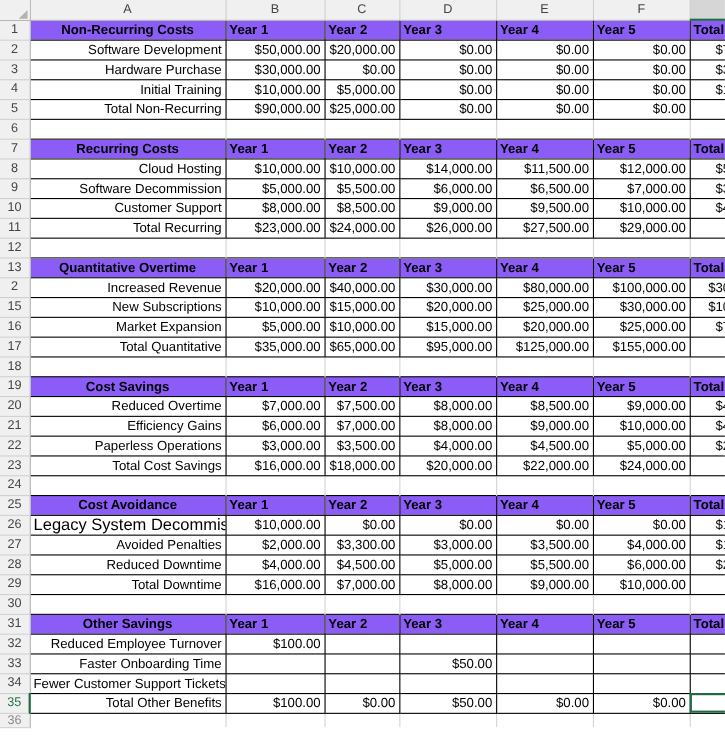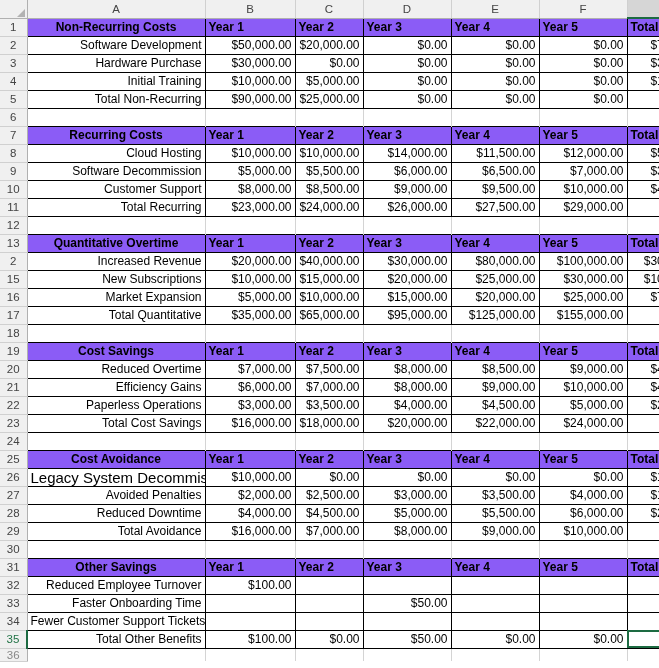--- a/index.html
+++ b/index.html
@@ -428,39 +428,39 @@
           <td class="cell bordered num">$0.00</td>
           <td class="cell bordered num">$0.00</td>
           <td class="cell bordered num">$0.00</td>
           <td class="cell bordered num">$0.00</td>
           <td class="cell bordered num">$10,000.00</td>
         </tr>
         <tr>
           <td class="rowhead">27</td>
           <td class="cell bordered txt">Avoided Penalties</td>
           <td class="cell bordered num">$2,000.00</td>
-          <td class="cell bordered num">$2,500.00</td>
+          <td class="cell bordered num">$3,300.00</td>
           <td class="cell bordered num">$3,000.00</td>
           <td class="cell bordered num">$3,500.00</td>
           <td class="cell bordered num">$4,000.00</td>
           <td class="cell bordered num">$15,000.00</td>
         </tr>
         <tr>
           <td class="rowhead">28</td>
           <td class="cell bordered txt">Reduced Downtime</td>
           <td class="cell bordered num">$4,000.00</td>
           <td class="cell bordered num">$4,500.00</td>
           <td class="cell bordered num">$5,000.00</td>
           <td class="cell bordered num">$5,500.00</td>
           <td class="cell bordered num">$6,000.00</td>
           <td class="cell bordered num">$25,000.00</td>
         </tr>
         <tr>
           <td class="rowhead">29</td>
-          <td class="cell bordered txt">Total Avoidance</td>
+          <td class="cell bordered txt">Total Downtime</td>
           <td class="cell bordered num">$16,000.00</td>
           <td class="cell bordered num">$7,000.00</td>
           <td class="cell bordered num">$8,000.00</td>
           <td class="cell bordered num">$9,000.00</td>
           <td class="cell bordered num">$10,000.00</td>
           <td class="cell bordered num"></td>
         </tr>
         <tr class="spacer">
           <td class="rowhead">30</td>
           <td class="cell empty"></td>

